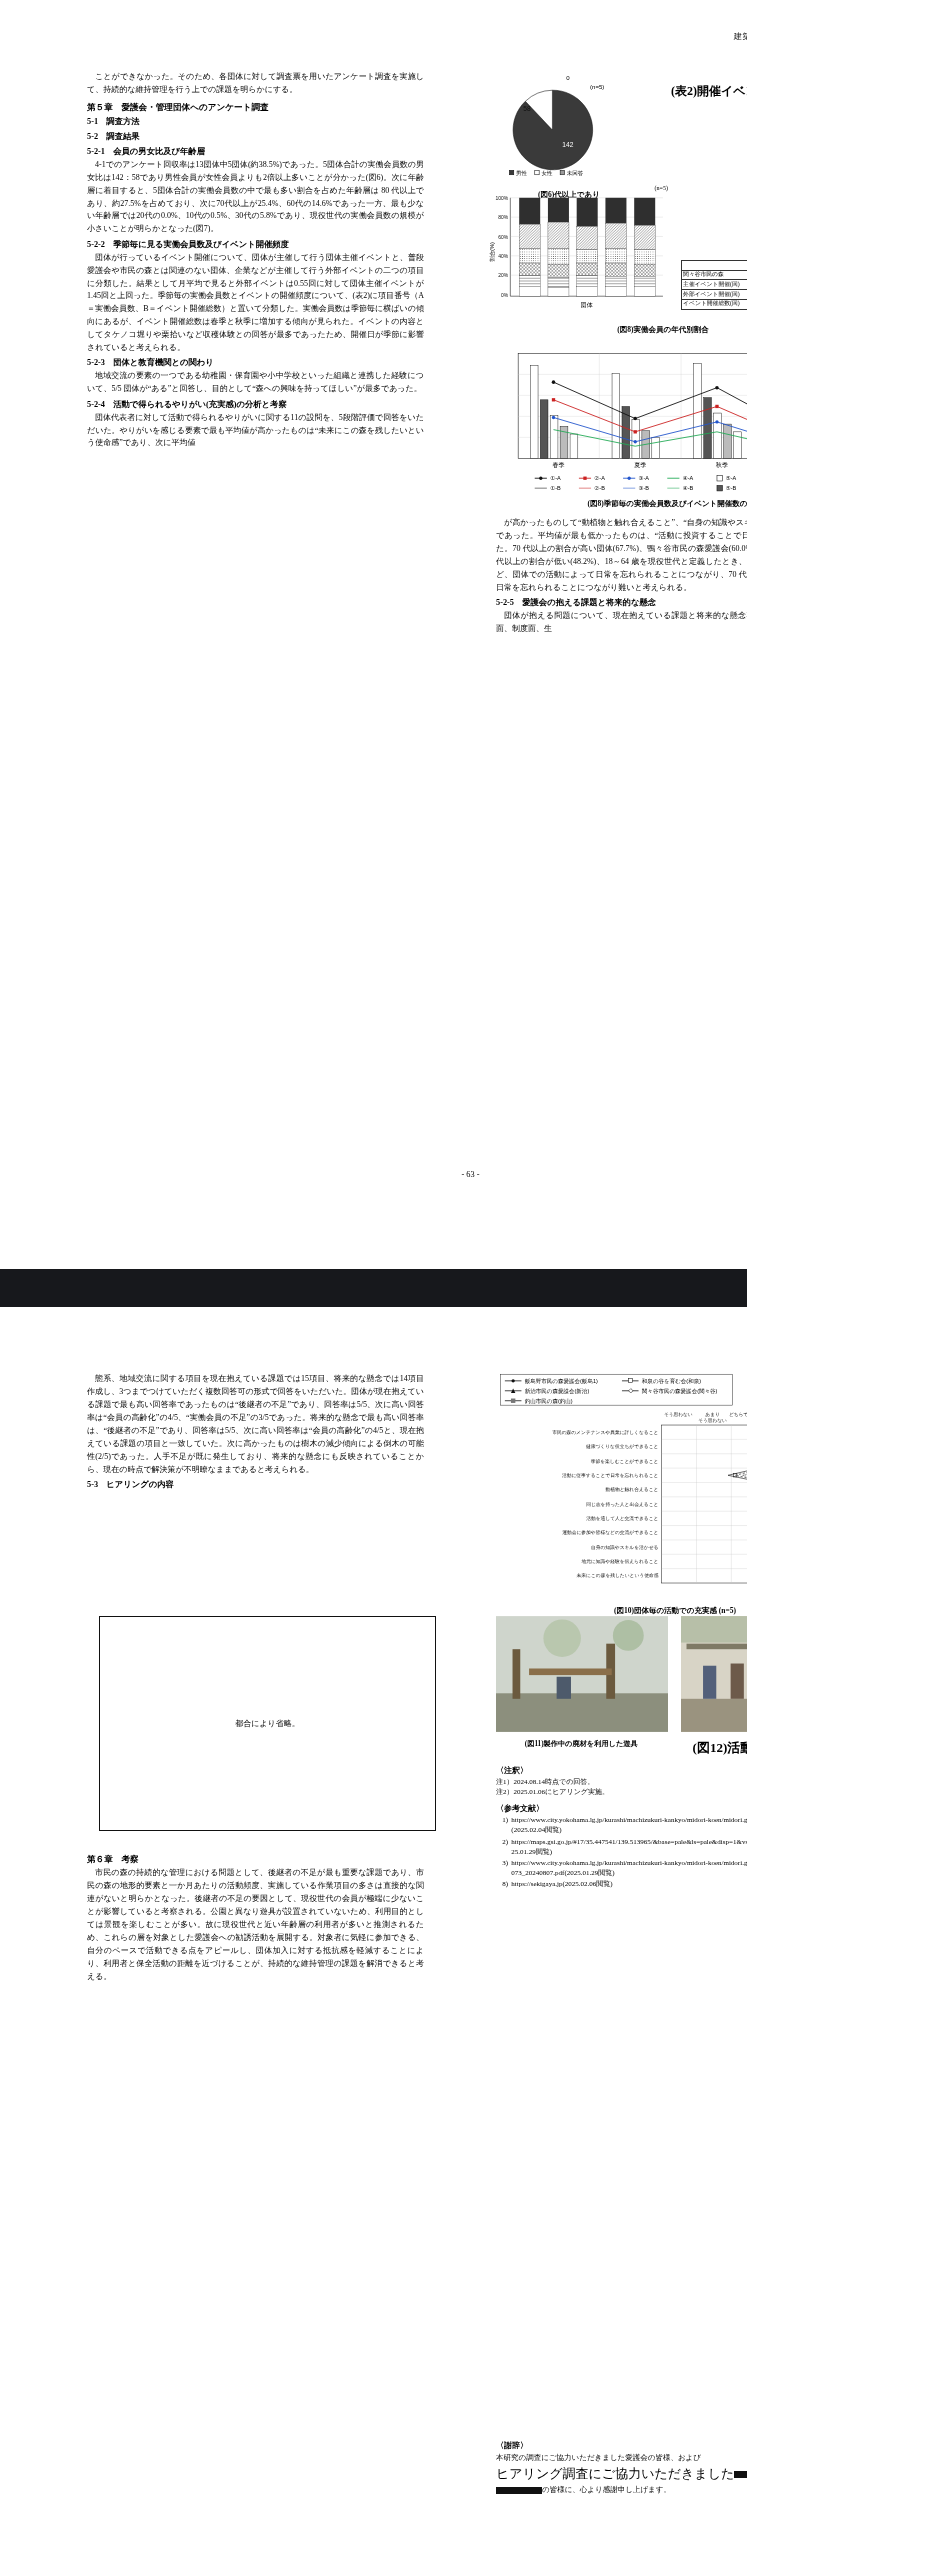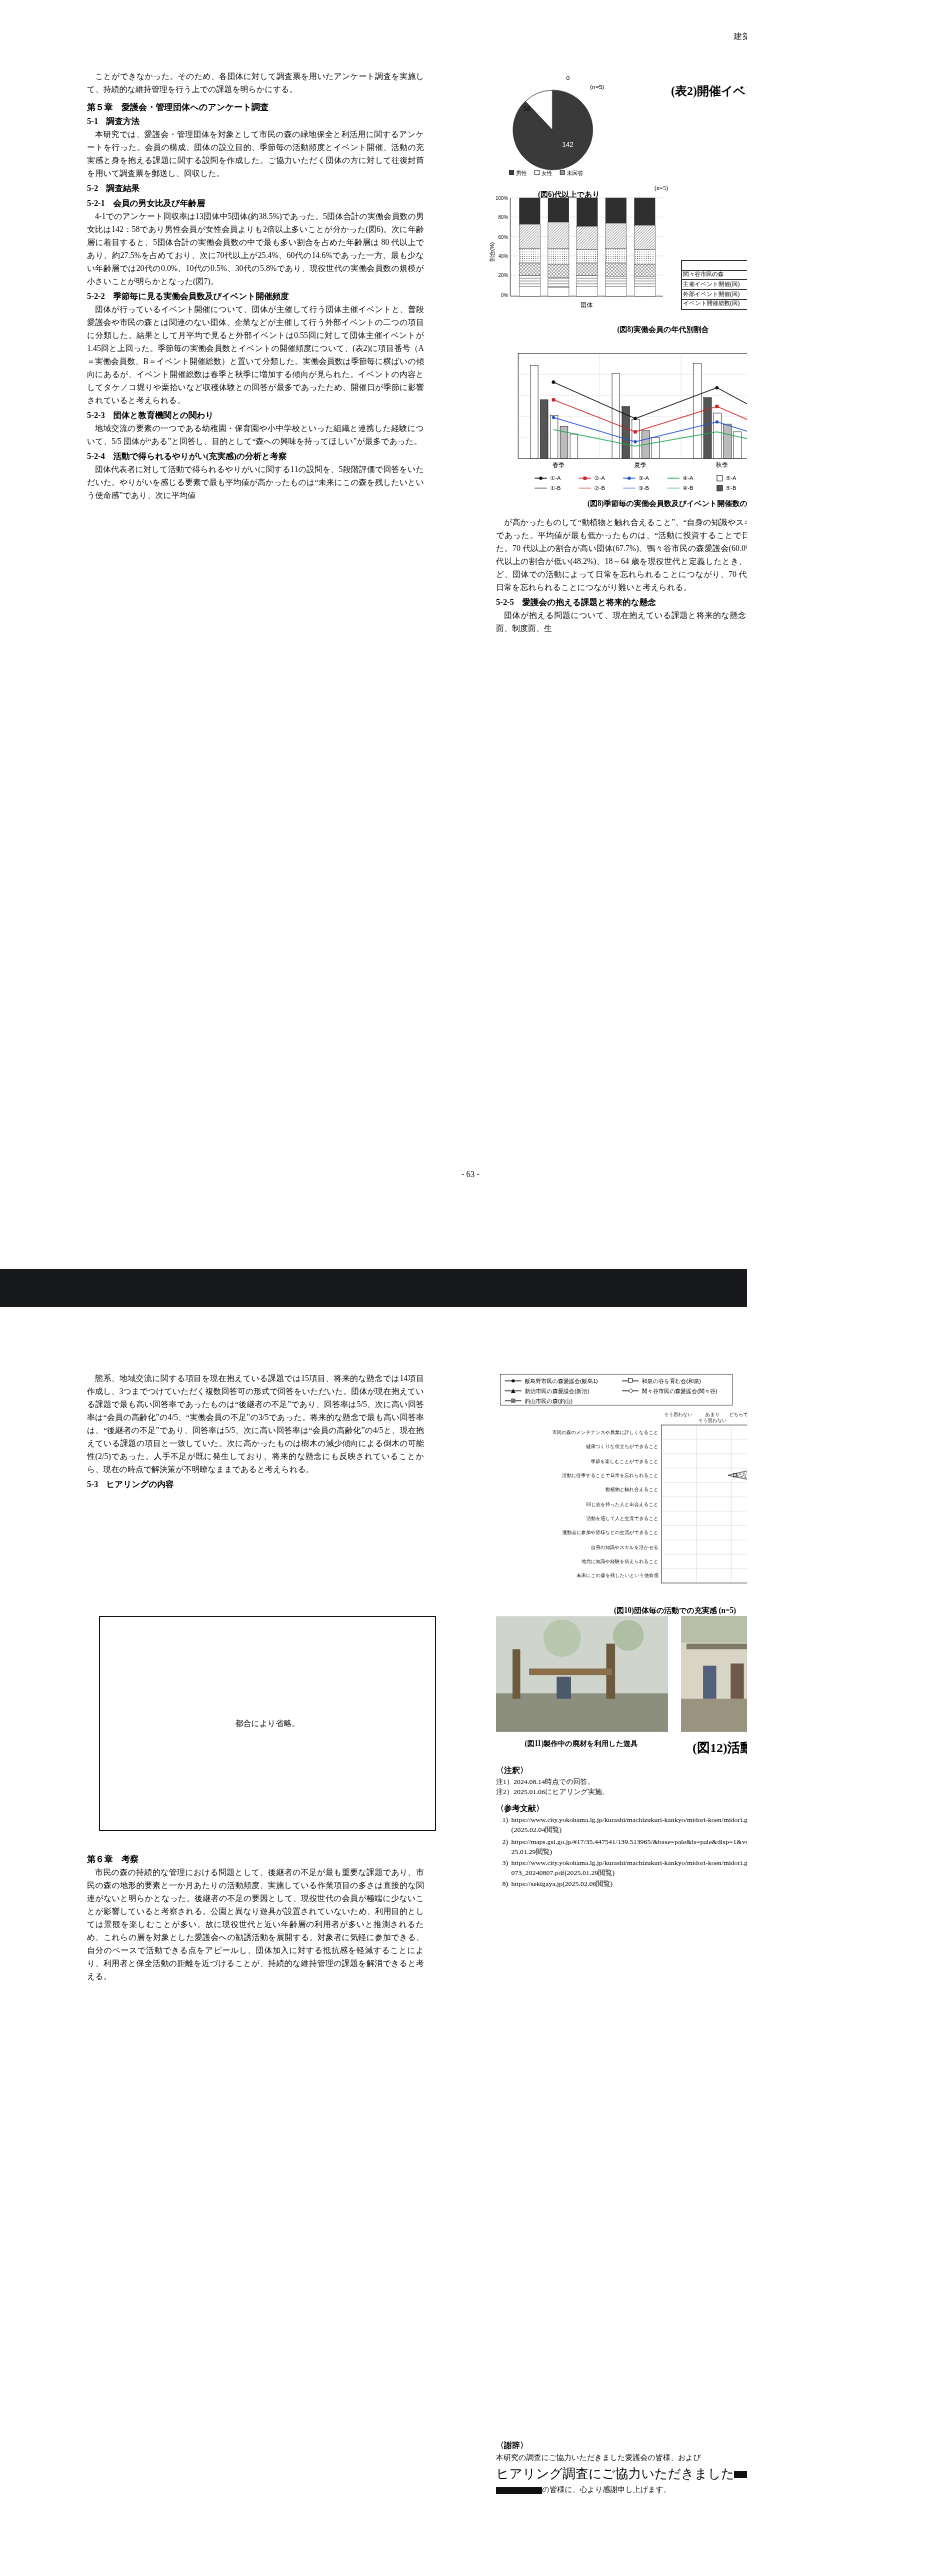--- a/index.html
+++ b/index.html
@@ -144,21 +144,20 @@
     <div class="header-block">
       <div>建築・地域共生デザイン研究室</div>
       <div>2024年度　卒業論文梗概集</div>
       <div>2025年2月14日</div>
     </div>
 
     <div class="col-left">
       <p>ことができなかった。そのため、各団体に対して調査票を用いたアンケート調査を実施して、持続的な維持管理を行う上での課題を明らかにする。</p>
       <h3 class="sec">第５章　愛護会・管理団体へのアンケート調査</h3>
       <h4 class="sub">5-1　調査方法</h4>
-      <p>本研究では、愛護会・管理団体を対象として市民の森の緑地保全と利活用に関するアンケートを行った。会員の構成、団体の設立目的、季節毎の活動頻度とイベント開催、活動の充実感と身を抱える課題に関する設問を作成した。ご協力いただく団体の方に対して往復封筒を用いて調査票を郵送し、回収した。</p>
       <h4 class="sub">5-2　調査結果</h4>
       <h4 class="sub">5-2-1　会員の男女比及び年齢層</h4>
       <p>4-1でのアンケート回収率は13団体中5団体(約38.5%)であった。5団体合計の実働会員数の男女比は142：58であり男性会員が女性会員よりも2倍以上多いことが分かった(図6)。次に年齢層に着目すると、5団体合計の実働会員数の中で最も多い割合を占めた年齢層は 80 代以上であり、約27.5%を占めており、次に70代以上が25.4%、60代の14.6%であった一方、最も少ない年齢層では20代の0.0%、10代の0.5%、30代の5.8%であり、現役世代の実働会員数の規模が小さいことが明らかとなった(図7)。</p>
       <h4 class="sub">5-2-2　季節毎に見る実働会員数及びイベント開催頻度</h4>
       <p>団体が行っているイベント開催について、団体が主催して行う団体主催イベントと、普段愛護会や市民の森とは関連のない団体、企業などが主催して行う外部イベントの二つの項目に分類した。結果として月平均で見ると外部イベントは0.55回に対して団体主催イベントが1.45回と上回った。季節毎の実働会員数とイベントの開催頻度について、(表2)に項目番号（A＝実働会員数、B＝イベント開催総数）と置いて分類した。実働会員数は季節毎に横ばいの傾向にあるが、イベント開催総数は春季と秋季に増加する傾向が見られた。イベントの内容としてタケノコ堀りや栗拾いなど収穫体験との回答が最多であったため、開催日が季節に影響されていると考えられる。</p>
       <h4 class="sub">5-2-3　団体と教育機関との関わり</h4>
       <p>地域交流の要素の一つである幼稚園・保育園や小中学校といった組織と連携した経験について、5/5 団体が“ある”と回答し、目的として“森への興味を持ってほしい”が最多であった。</p>
       <h4 class="sub">5-2-4　活動で得られるやりがい(充実感)の分析と考察</h4>
       <p>団体代表者に対して活動で得られるやりがいに関する11の設問を、5段階評価で回答をいただいた。やりがいを感じる要素で最も平均値が高かったものは“未来にこの森を残したいという使命感”であり、次に平均値</p>
     </div>

